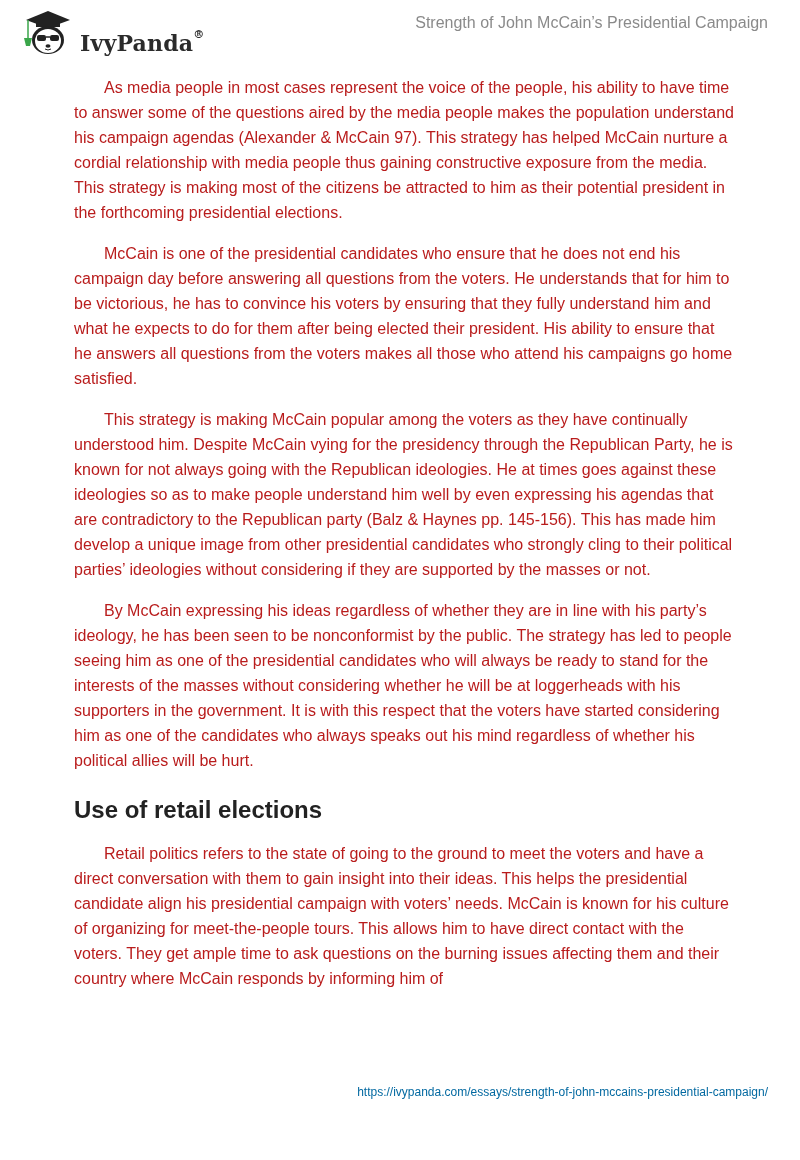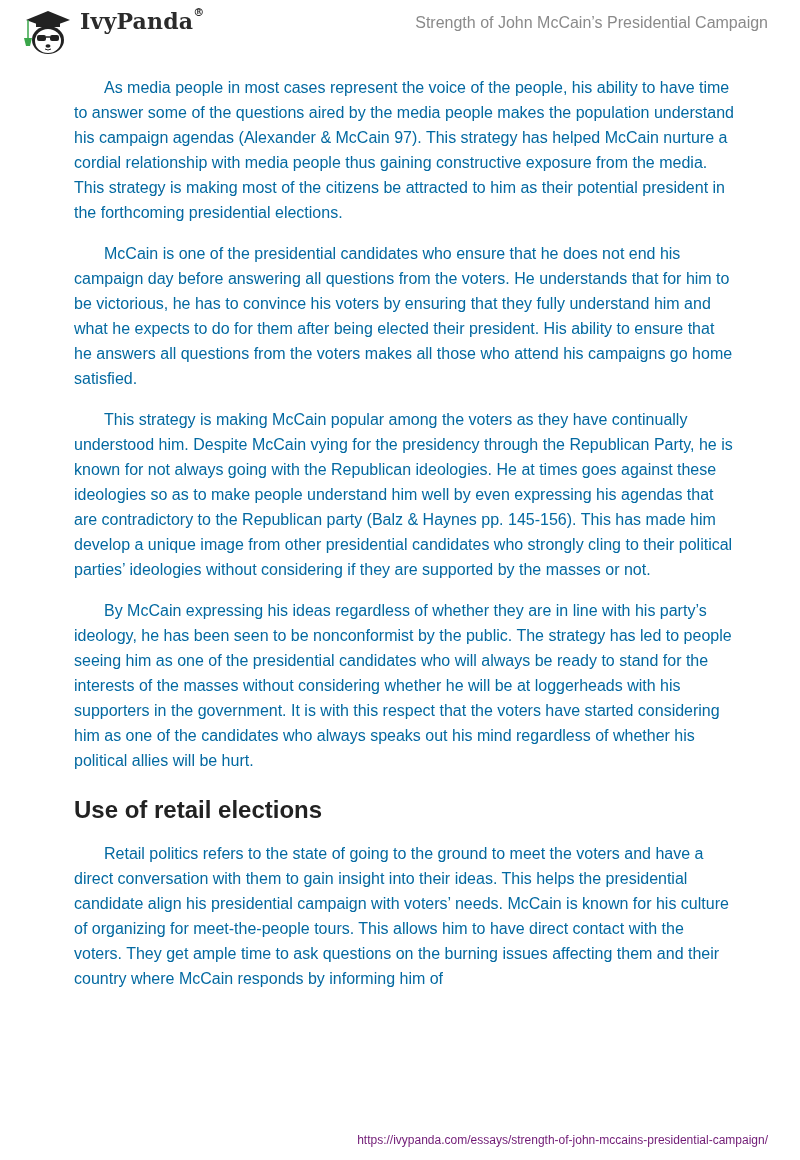--- a/index.html
+++ b/index.html
@@ -1,30 +1,30 @@
 <!DOCTYPE html>
 <html><head>
 <meta charset="utf-8">
 <style>
   html, body { margin: 0; padding: 0; background: #ffffff; }
   body { width: 800px; height: 1160px; position: relative; overflow: hidden;
          font-family: "Liberation Sans", sans-serif; color: #333333; }
   .header { position: absolute; top: 0; left: 0; width: 800px; height: 60px; }
-  .logo { position: absolute; left: 18px; top: 8px; display: flex; align-items: flex-start; }
+  .logo { position: absolute; left: 18px; top: 8px; display: flex; align-items: flex-end; }
   .logo-icon { width: 56px; height: 48px; }
   .logo-text { font-family: "DejaVu Serif", serif; font-weight: bold; font-size: 22px;
                color: #2b2b2b; margin-left: 6px; letter-spacing: 0.2px; }
   .logo-text sup { font-size: 11px; vertical-align: top; position: relative; top: -2px; }
   .doc-title { position: absolute; right: 32px; top: 14px; font-size: 16px; color: #8a8a8a; }
   .content { position: absolute; left: 74px; top: 75px; width: 660px; }
-  p.para { margin: 0 0 16px 0; font-size: 16px; line-height: 25px; color: #0369a1;
+  p.para { margin: 0 0 16px 0; font-size: 16px; line-height: 25px; color: #b91c1c;
            text-indent: 30px; }
   h2.section { margin: 22px 0 16px 0; font-size: 24px; line-height: 30px; font-weight: bold;
                color: #222222; }
-  .footer-url { position: absolute; right: 32px; top: 1133px; font-size: 12px; color: #701a75; }
+  .footer-url { position: absolute; right: 32px; top: 1085px; font-size: 12px; color: #0369a1; }
 </style>
 </head>
 <body>
 
 <div class="header">
   <div class="logo">
     <svg class="logo-icon" viewBox="0 0 56 48">
 
       <polygon points="8,12 30,3 52,12 30,20" fill="#222"></polygon>
       <rect x="18" y="13" width="24" height="6" fill="#222"></rect>

